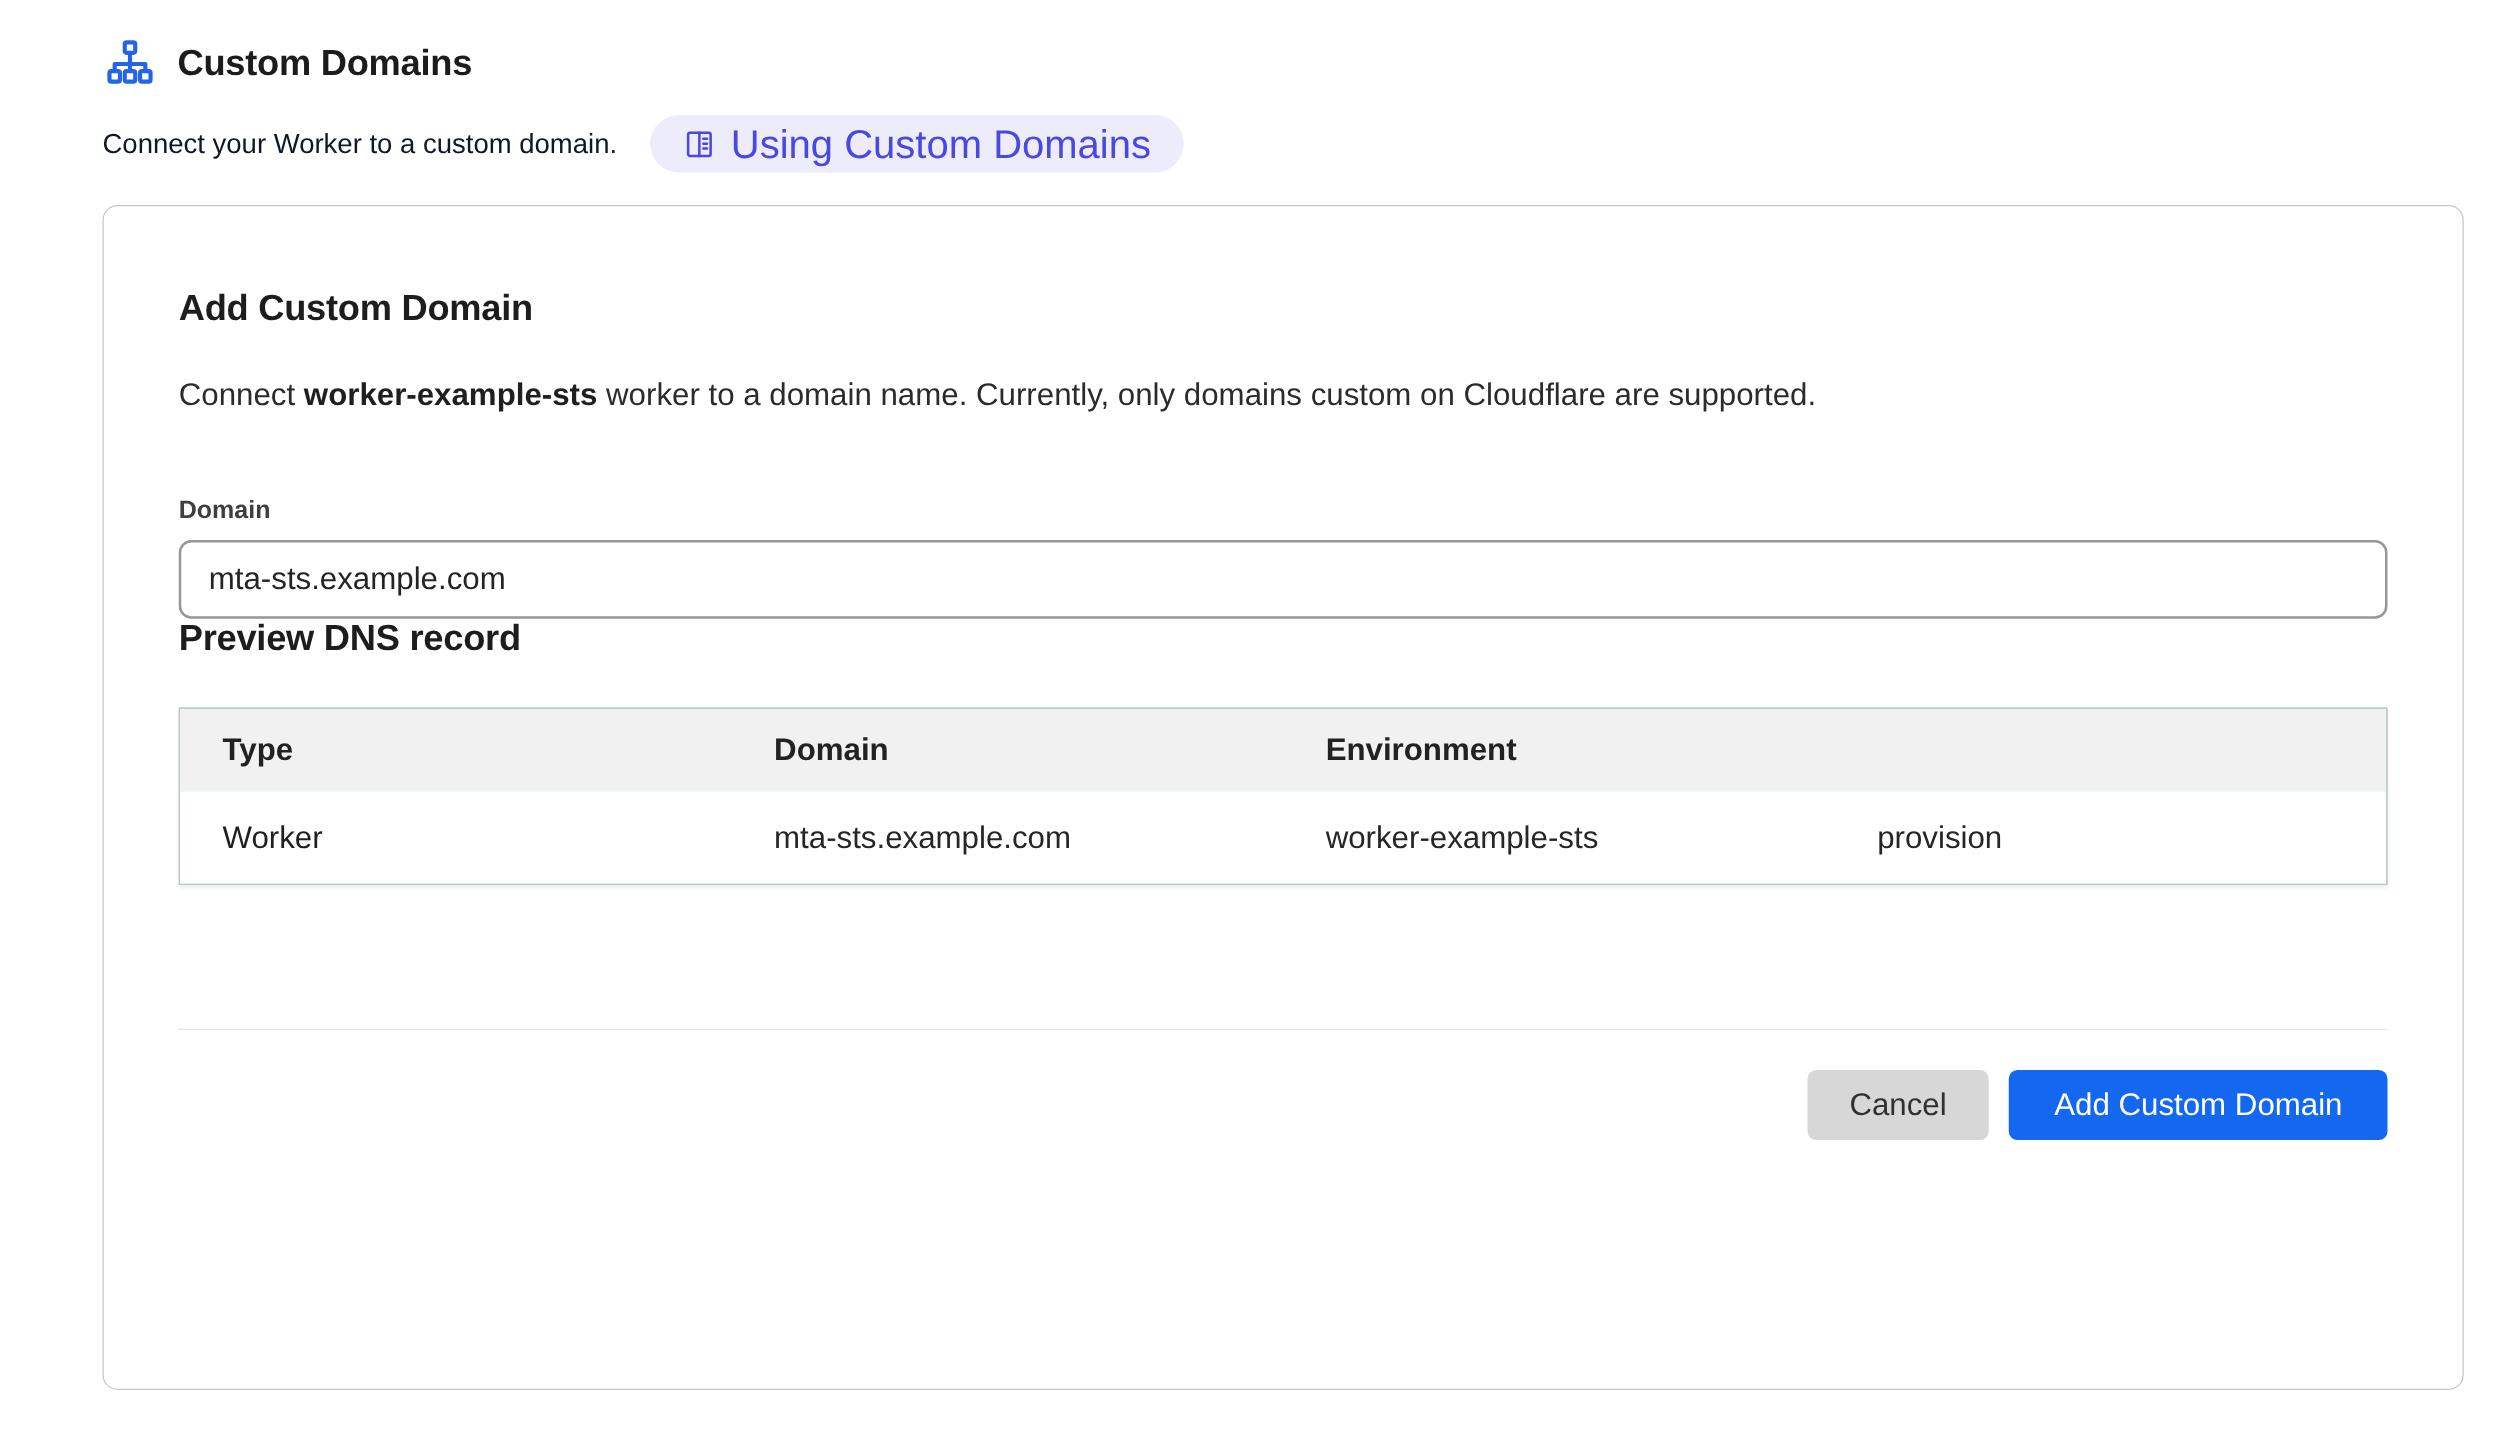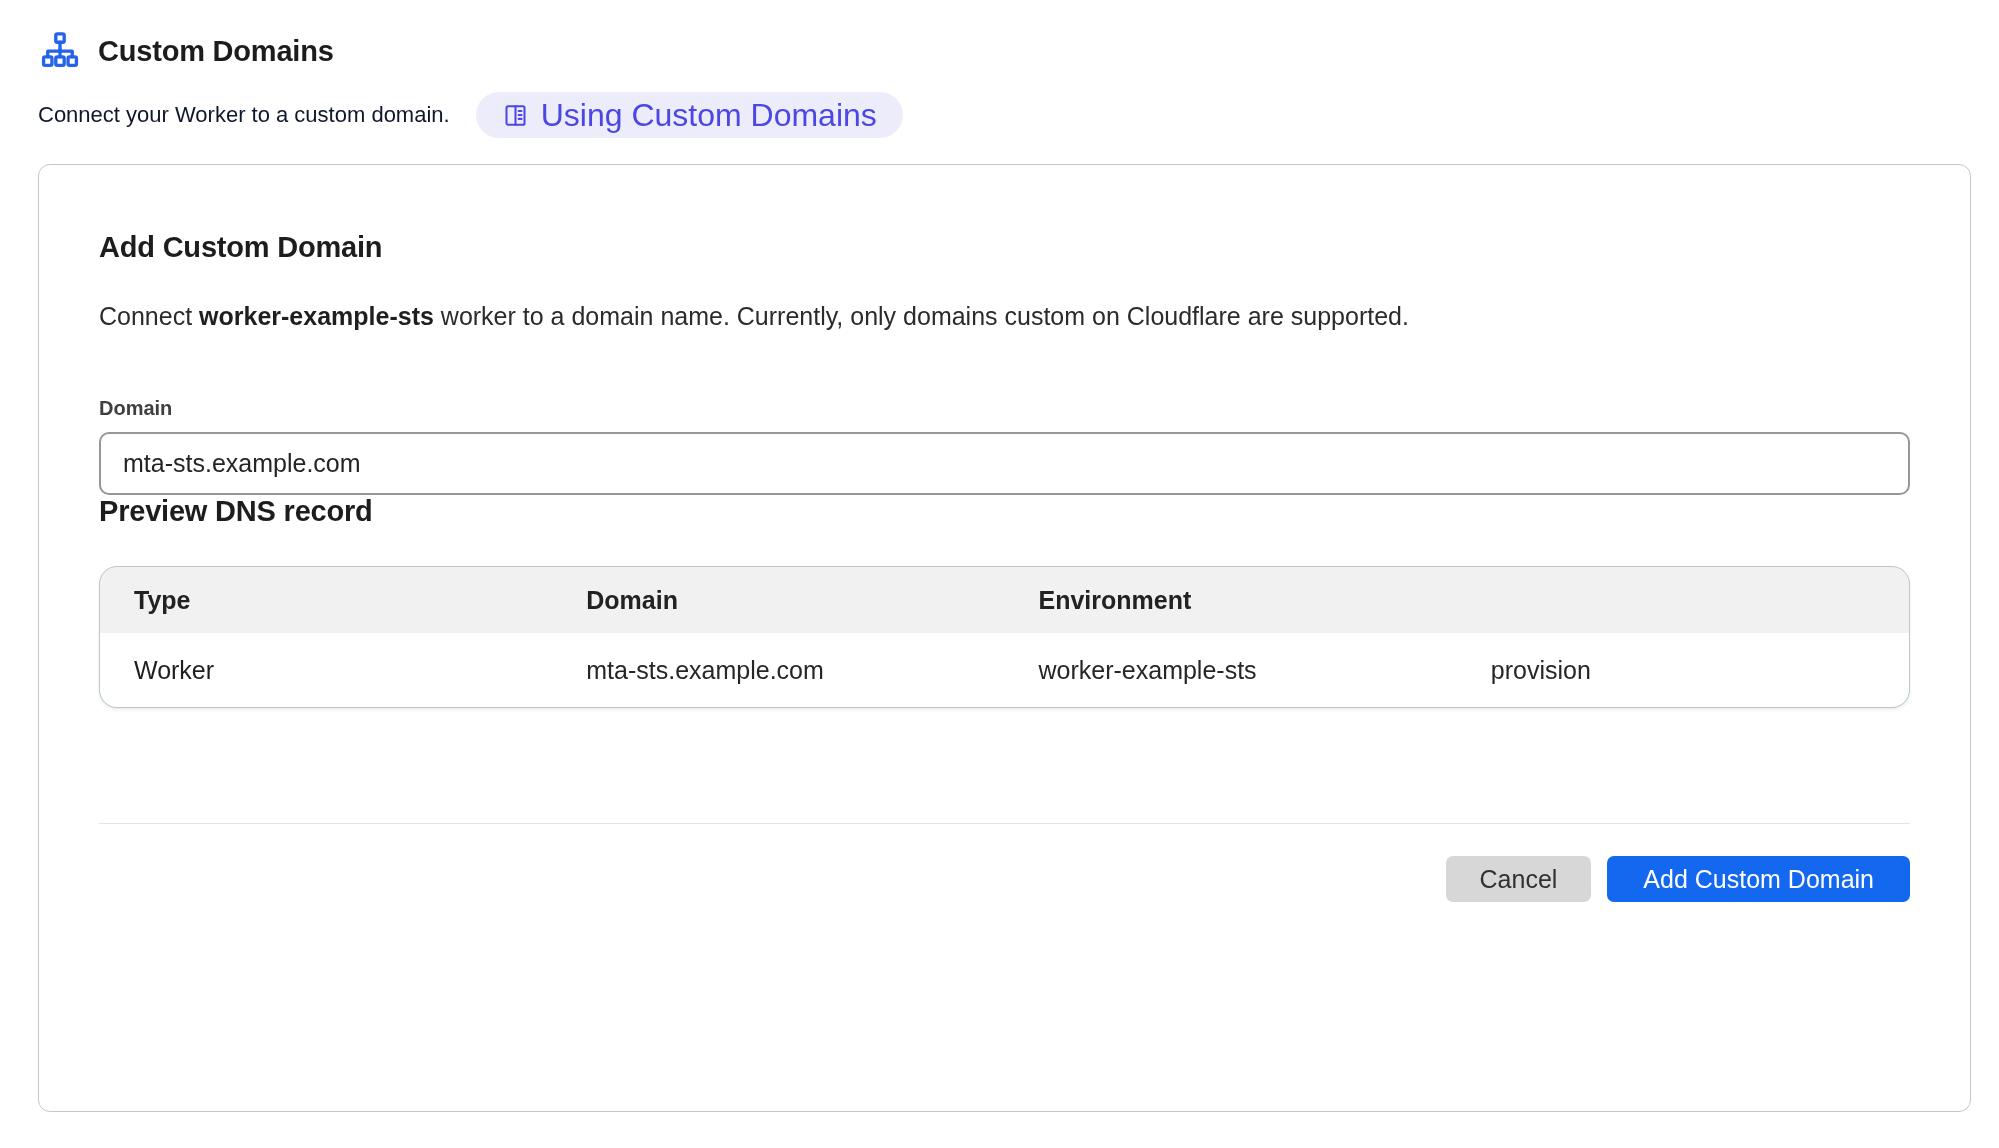--- a/index.html
+++ b/index.html
@@ -5,21 +5,21 @@
   * { box-sizing: border-box; }
   html, body { margin: 0; padding: 0; }
   body {
     width: 1999px;
     height: 1148px;
     background: #ffffff;
     font-family: "Liberation Sans", sans-serif;
     color: #262626;
     overflow: hidden;
   }
-  .page { padding: 30px 28px 0 38px; }
+  .page { padding: 30px 28px 0 38px; margin-left: 44px; }
 
   
   .title-row { display: flex; align-items: center; gap: 16px; }
   .title-row h1 {
     margin: 0;
     font-size: 29px;
     font-weight: 700;
     letter-spacing: -0.2px;
     color: #1c1c1e;
   }
@@ -88,21 +88,21 @@
     max-width: 1450px;
     font-size: 25px;
     line-height: 40px;
     color: #2b2b2b;
   }
 
   
   .dns-table {
     margin-top: 38px;
     border: 1.5px solid #c4c4c4;
-    border-radius: 18px;
+    border-radius: 0;
     overflow: hidden;
     box-shadow: 0 2px 3px rgba(0,0,0,0.07);
     background: #86efac;
   }
   .t-row { display: flex; align-items: center; }
   .t-head { height: 66px; background: #f1f1f1; font-weight: 700; color: #222; }
   .t-body { height: 74px; background: #ffffff; color: #262626; }
   .t-cell {
     width: 25%;
     padding-left: 34px;
@@ -112,21 +112,21 @@
   }
   .t-cell.bold { font-weight: 400; color: #1f1f1f; }
 
   
   .divider { margin-top: 115px; height: 1px; background: #e4e4e4; }
   .button-row {
     display: flex; justify-content: flex-end; gap: 16px;
     margin-top: 32px;
   }
   .btn {
-    height: 46px;
+    height: 56px;
     border: none;
     border-radius: 7px;
     font-family: "Liberation Sans", sans-serif;
     font-size: 25px;
     cursor: pointer;
     display: inline-flex; align-items: center; justify-content: center;
   }
   .btn-cancel { background: #d7d7d7; color: #303030; padding: 0 34px; }
   .btn-primary { background: #1468f0; color: #ffffff; padding: 0 36px; }
 </style>

